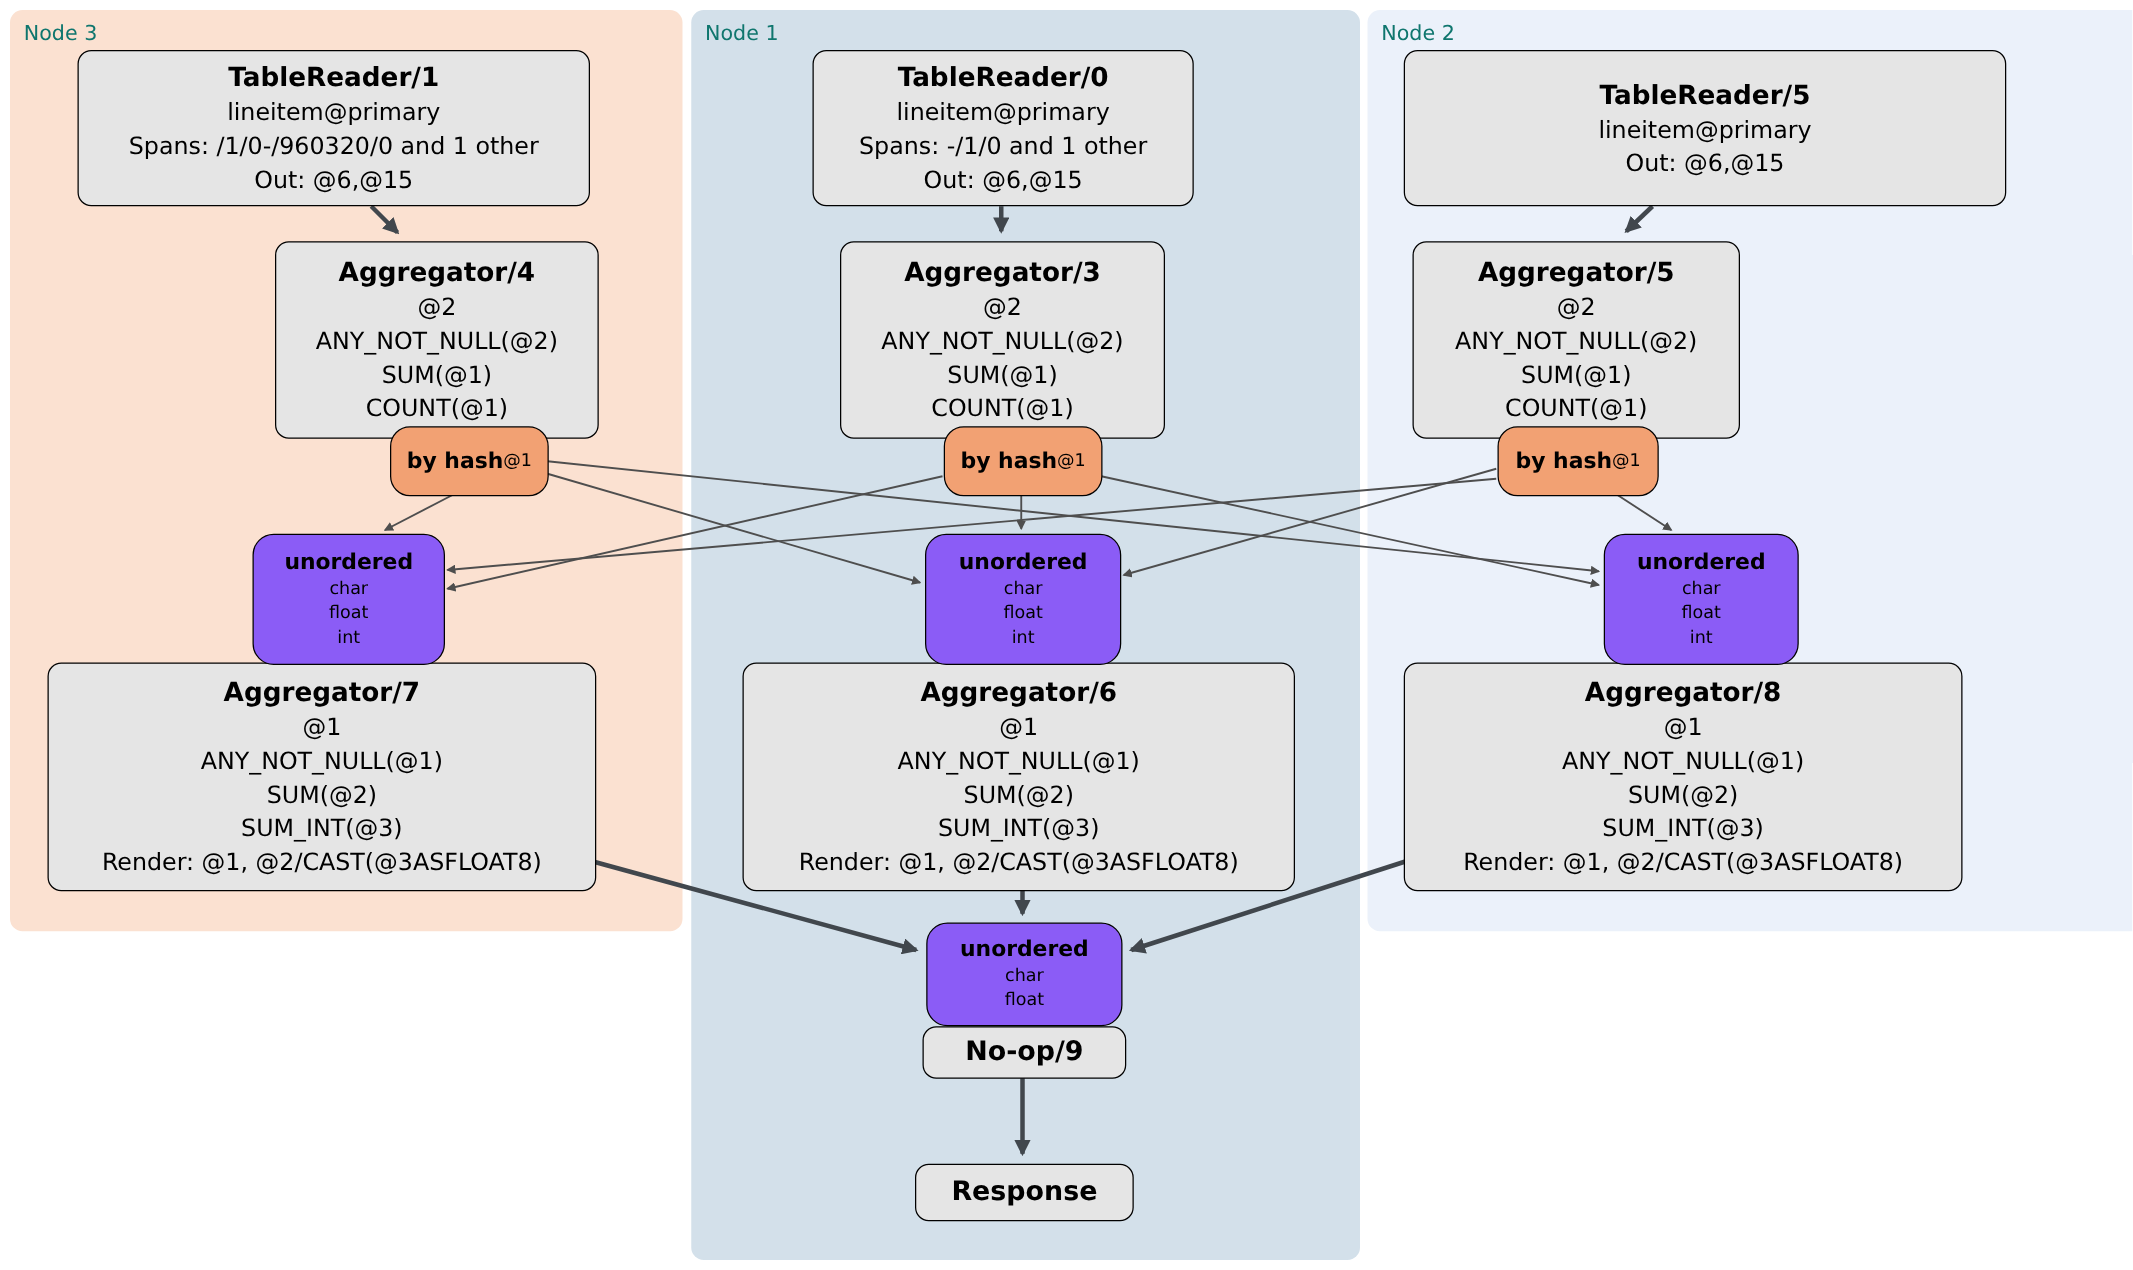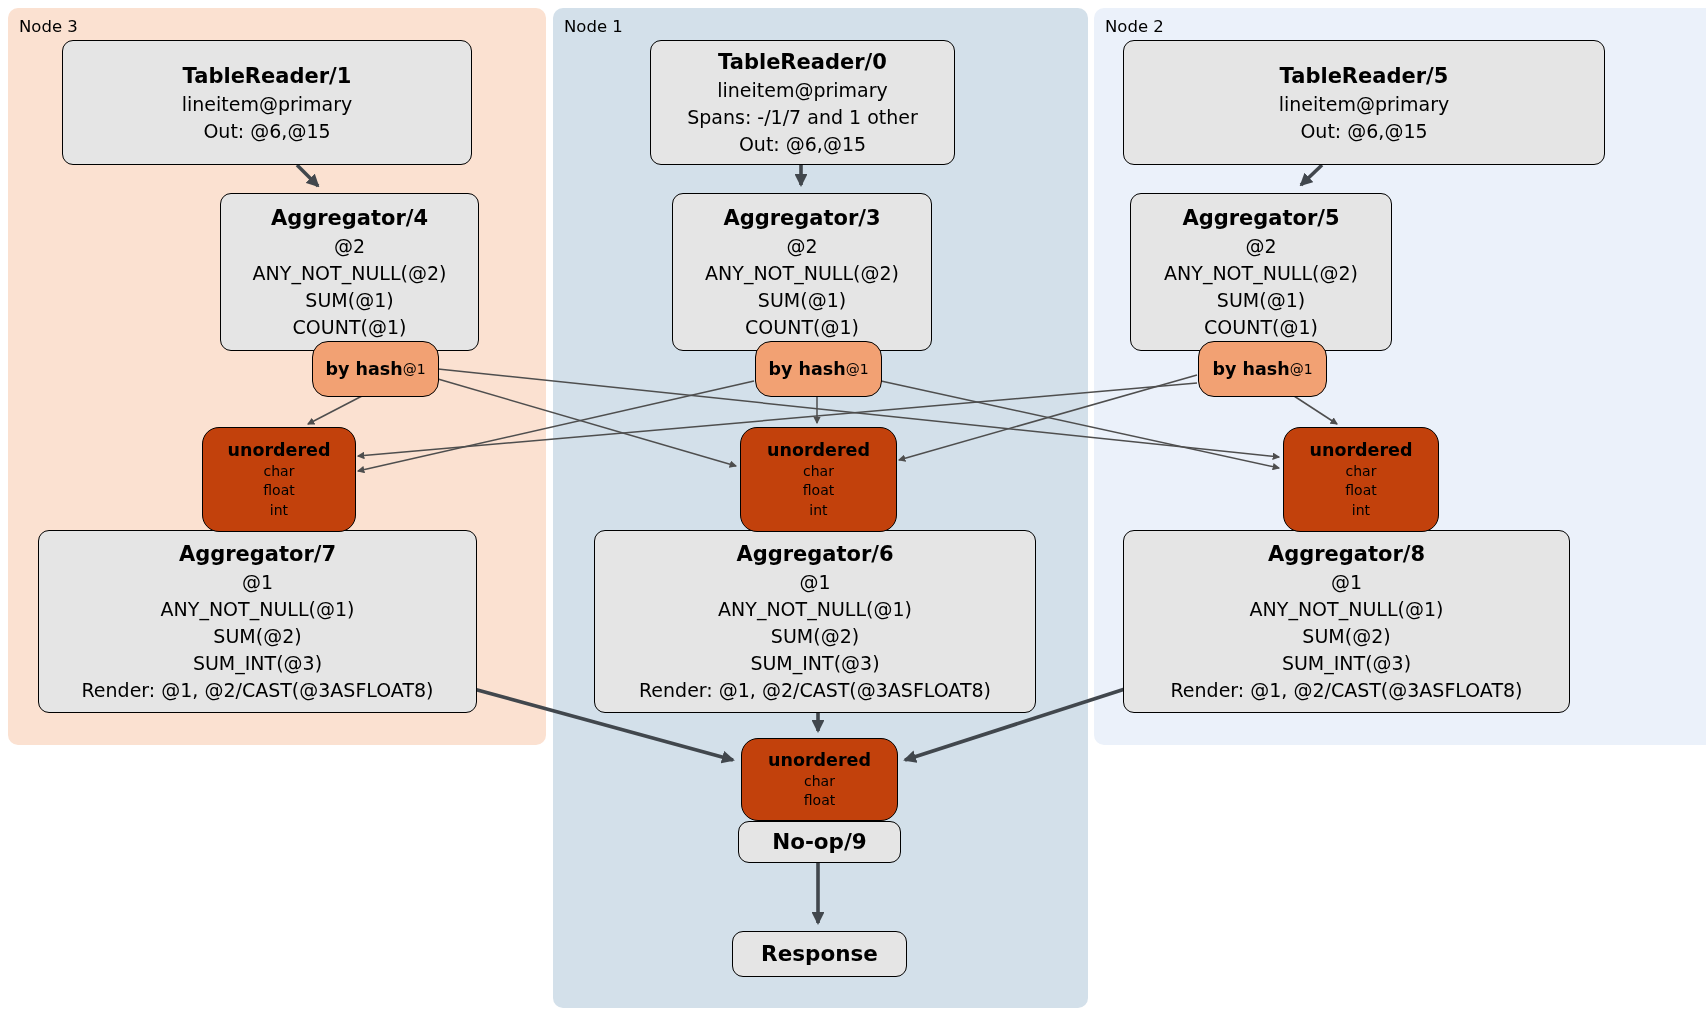--- a/index.html
+++ b/index.html
@@ -1,36 +1,36 @@
 <!DOCTYPE html>
 <html><head>
 <meta charset="utf-8">
 <style>
   html,body{margin:0;padding:0;background:#ffffff;}
   #stage{
     position:relative;width:1706px;height:1016px;background:#ffffff;overflow:hidden;
     font-family:"DejaVu Sans","Liberation Sans",sans-serif;color:#000;
   }
   .panel{position:absolute;border-radius:10px;}
-  .panel-label{position:absolute;top:9px;left:11px;font-size:16.5px;color:#000000;text-align:center;}
+  .panel-label{position:absolute;top:9px;left:11px;font-size:16.5px;color:#0f766e;text-align:center;}
   .edges{position:absolute;left:0;top:0;z-index:2;}
   .opbox{
     position:absolute;z-index:3;background:#e5e5e5;border:1.6px solid #000;border-radius:11px;
     display:flex;flex-direction:column;align-items:center;justify-content:center;
     text-align:center;font-size:19px;line-height:27px;white-space:nowrap;
   }
   .opbox .title{font-weight:bold;font-size:21px;line-height:30px;}
   .router{
     position:absolute;z-index:4;background:#F2A173;border:1.6px solid #000;border-radius:16px;
     display:flex;flex-direction:row;align-items:center;justify-content:center;
     text-align:center;font-size:14px;line-height:17px;white-space:nowrap;
   }
   .router .title{font-weight:bold;font-size:17.5px;line-height:22px;}
   .sync{
-    position:absolute;z-index:4;background:#c2410c;border:1.6px solid #000;border-radius:17px;
+    position:absolute;z-index:4;background:#8b5cf6;border:1.6px solid #000;border-radius:17px;
     display:flex;flex-direction:column;align-items:center;justify-content:center;
     text-align:left;font-size:14px;line-height:19.5px;white-space:nowrap;
   }
   .sync .title{font-weight:bold;font-size:17.5px;line-height:23px;}
   .terminal .title{font-size:21.5px;line-height:24px;}
 </style>
 </head>
 <body>
 
 <div id="stage">
@@ -72,20 +72,21 @@
       <path d="M881,381 L1279,468" marker-end="url(#ah-thin)"></path>
       <path d="M1197,383 L358,456" marker-end="url(#ah-thin)"></path>
       <path d="M1197,375 L899,460" marker-end="url(#ah-thin)"></path>
       <path d="M1294,396 L1337,424" marker-end="url(#ah-thin)"></path>
     </g>
   </svg>
 
   <div class="opbox" style="left:62px;top:40px;width:408px;height:123px;">
     <div class="title">TableReader/1</div>
     <div>lineitem@primary</div>
+    <div>Spans: /1/0-/960320/0 and 1 other</div>
     <div>Out: @6,@15</div>
   </div>
   <div class="opbox" style="left:220px;top:193px;width:257px;height:156px;">
     <div class="title">Aggregator/4</div>
     <div>@2</div>
     <div>ANY_NOT_NULL(@2)</div>
     <div>SUM(@1)</div>
     <div>COUNT(@1)</div>
   </div>
   <div class="router" style="left:312px;top:341px;width:125px;height:54px;">
@@ -103,21 +104,21 @@
     <div>@1</div>
     <div>ANY_NOT_NULL(@1)</div>
     <div>SUM(@2)</div>
     <div>SUM_INT(@3)</div>
     <div>Render: @1, @2/CAST(@3ASFLOAT8)</div>
   </div>
 
   <div class="opbox" style="left:650px;top:40px;width:303px;height:123px;">
     <div class="title">TableReader/0</div>
     <div>lineitem@primary</div>
-    <div>Spans: -/1/7 and 1 other</div>
+    <div>Spans: -/1/0 and 1 other</div>
     <div>Out: @6,@15</div>
   </div>
   <div class="opbox" style="left:672px;top:193px;width:258px;height:156px;">
     <div class="title">Aggregator/3</div>
     <div>@2</div>
     <div>ANY_NOT_NULL(@2)</div>
     <div>SUM(@1)</div>
     <div>COUNT(@1)</div>
   </div>
   <div class="router" style="left:755px;top:341px;width:125px;height:54px;">

